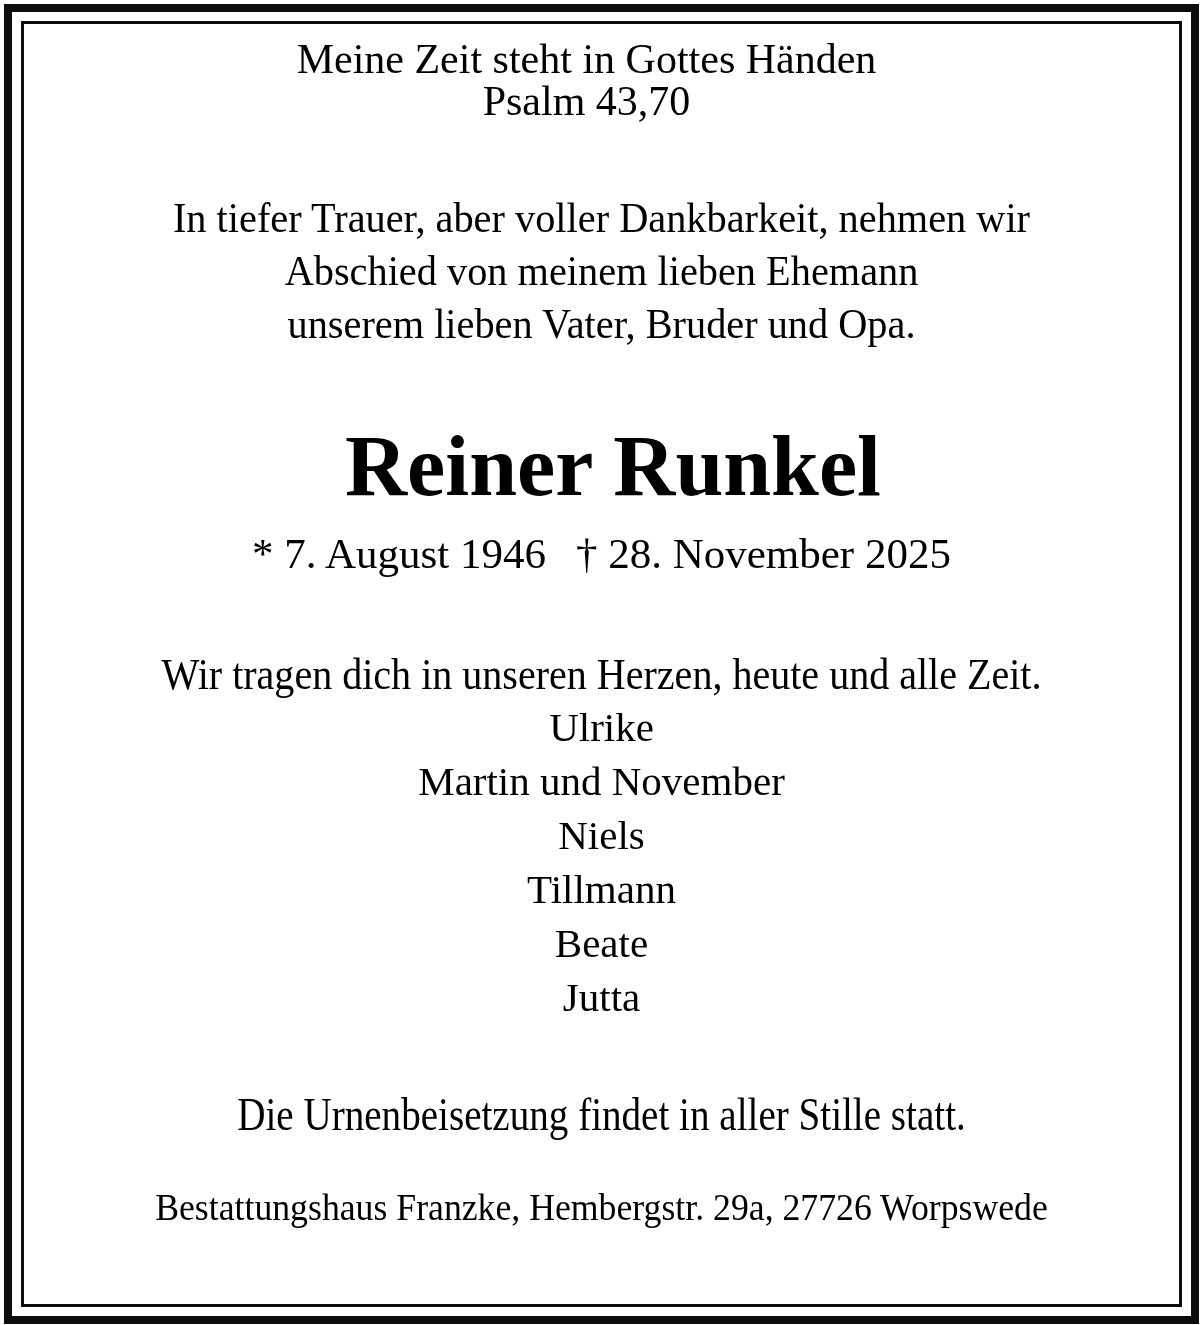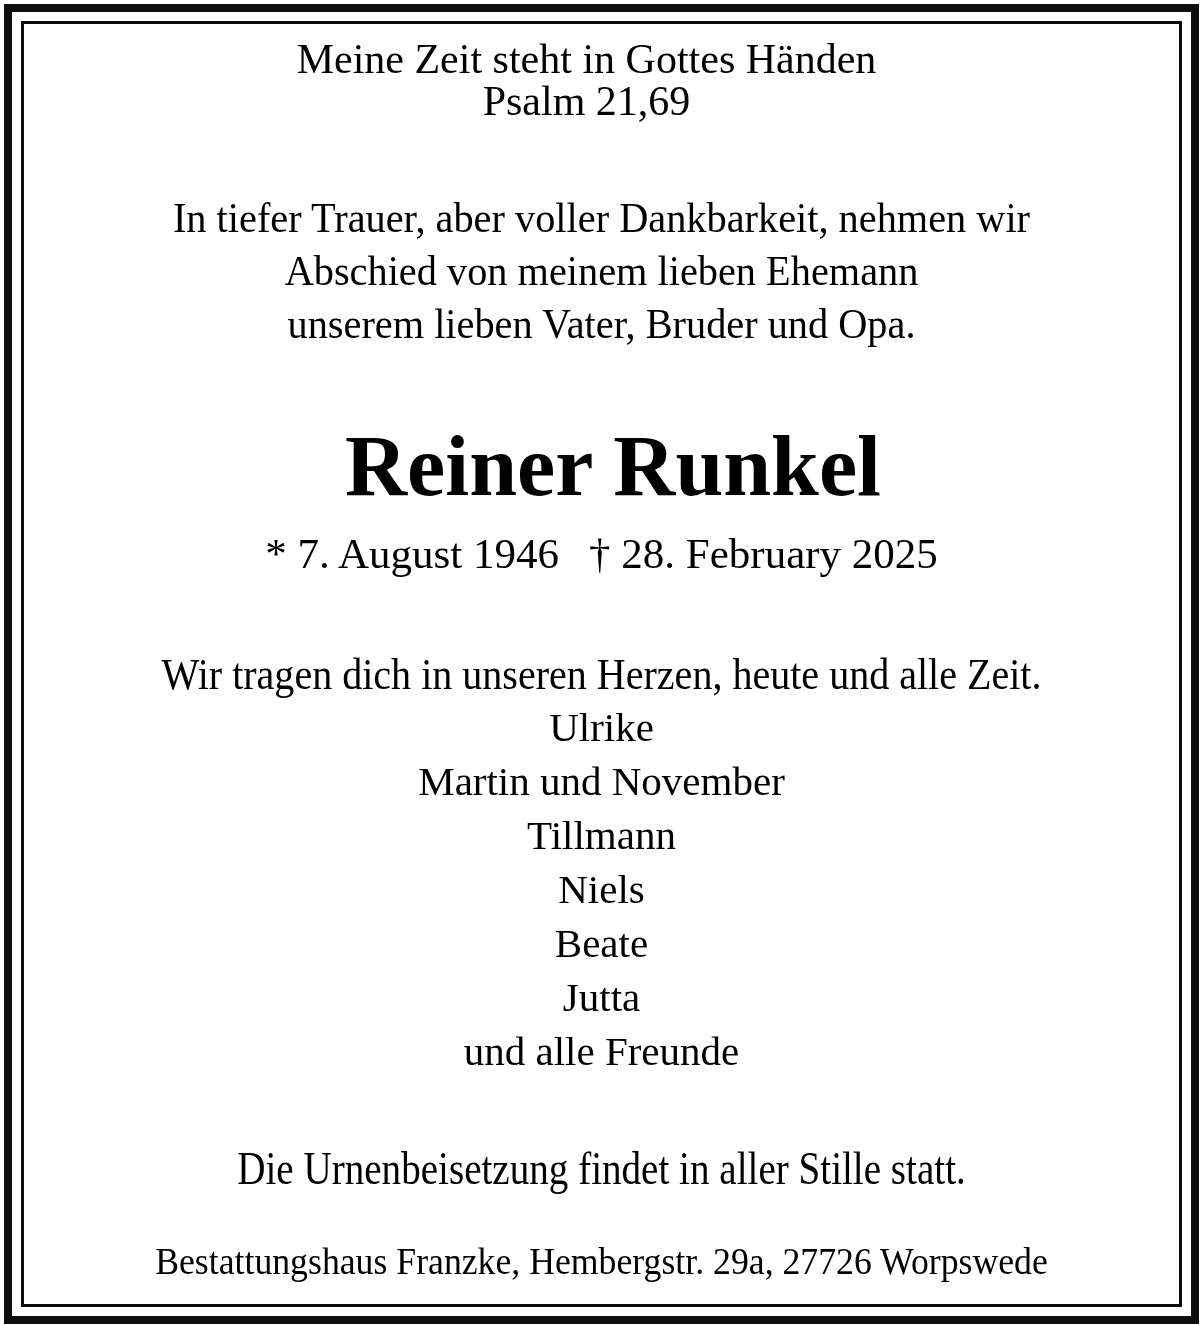--- a/index.html
+++ b/index.html
@@ -88,45 +88,44 @@
 </style>
 </head>
 <body>
 
 <div class="page">
   <div class="outer-frame">
     <div class="inner-frame">
 
       <div class="quote-block">
         <div class="quote-line">Meine Zeit steht in Gottes Händen</div>
-        <div class="quote-line">Psalm 21,69</div>
+        <div class="quote-line">Psalm 43,70</div>
       </div>
 
       <div class="intro">
         <div class="line">In tiefer Trauer, aber voller Dankbarkeit, nehmen wir</div>
         <div class="line">Abschied von meinem lieben Ehemann</div>
         <div class="line">unserem lieben Vater, Bruder und Opa.</div>
       </div>
 
       <div class="deceased-name">Reiner Runkel</div>
 
       <div class="dates">
-        <span class="birth">* 7. August 1946</span><span class="death">† 28. February 2025</span>
+        <span class="birth">* 7. August 1946</span><span class="death">† 28. November 2025</span>
       </div>
 
       <div class="tribute">Wir tragen dich in unseren Herzen, heute und alle Zeit.</div>
 
       <div class="mourners">
         <div class="mourner">Ulrike</div>
         <div class="mourner">Martin und November</div>
+        <div class="mourner">Niels</div>
         <div class="mourner">Tillmann</div>
-        <div class="mourner">Niels</div>
         <div class="mourner">Beate</div>
         <div class="mourner">Jutta</div>
-        <div class="mourner">und alle Freunde</div>
       </div>
 
       <div class="closing">Die Urnenbeisetzung findet in aller Stille statt.</div>
 
       <div class="funeral-home">Bestattungshaus Franzke, Hembergstr. 29a, 27726 Worpswede</div>
 
     </div>
   </div>
 </div>
 

